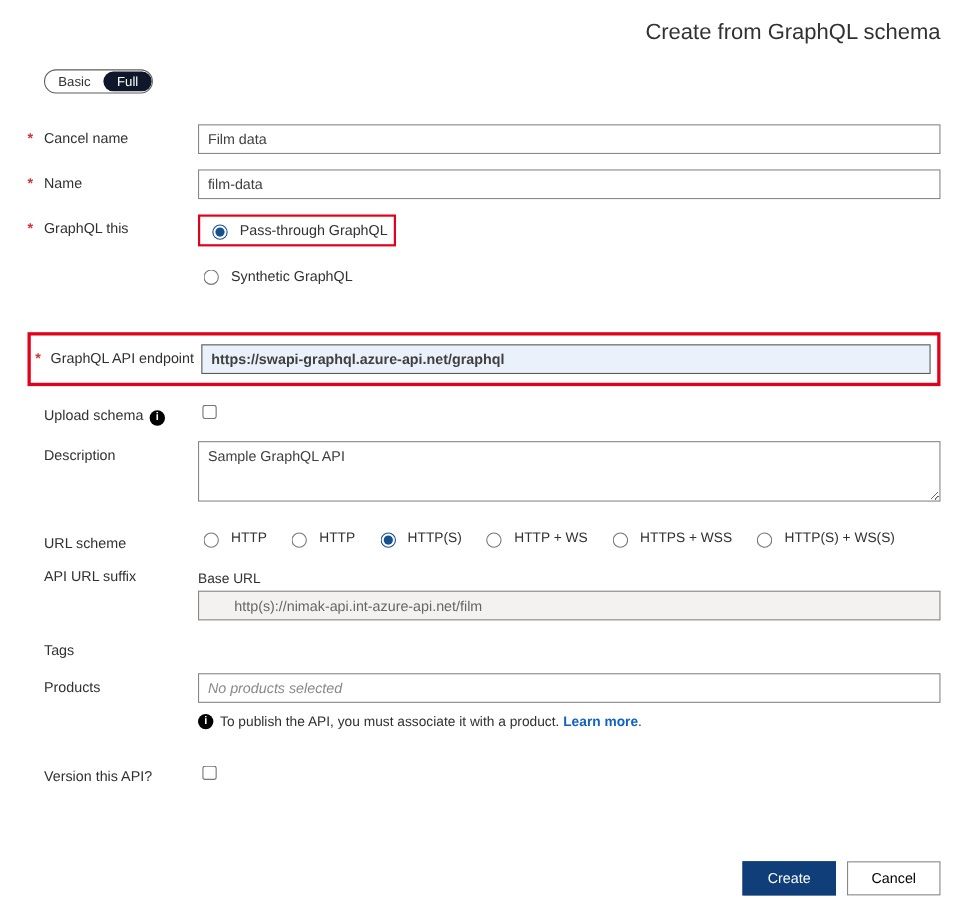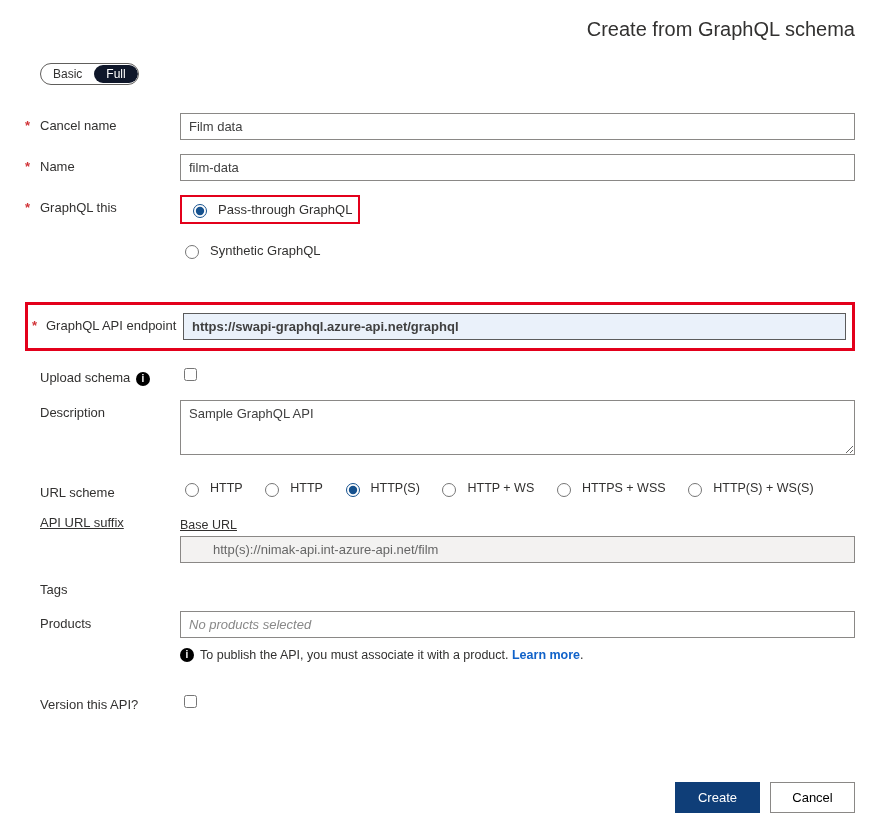--- a/index.html
+++ b/index.html
@@ -282,21 +282,21 @@
         <span>HTTPS + WSS</span>
       </label>
     <label class="radio-option">
         <input type="radio" name="scheme" style="">
         <span>HTTP(S) + WS(S)</span>
       </label>
   </div>
 </div>
 
 
-<div class="form-row" style="margin-top:10px;text-decoration:underline;">
+<div class="form-row" style="margin-top:10px;">
   <div class="req-col"></div>
   <div class="label-col">API URL suffix</div>
   <div class="input-col">
     <div class="sub-label">Base URL</div>
     <input type="text" readonly="" value="http(s)://nimak-api.int-azure-api.net/film" style="">
   </div>
 </div>
 
 
 <div class="form-row">

